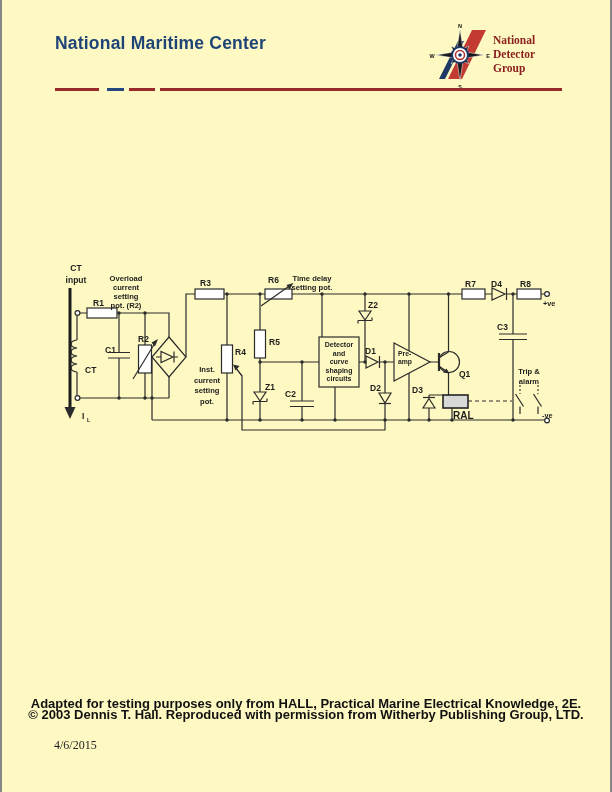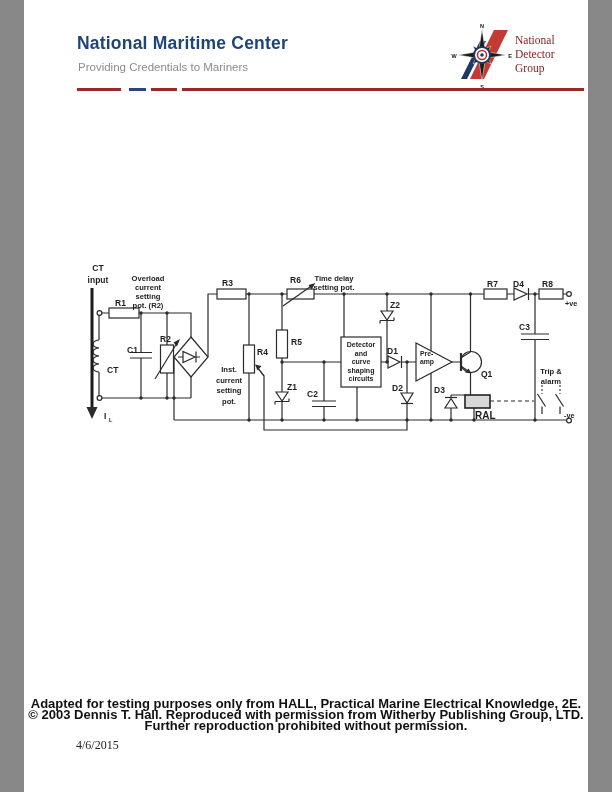--- a/index.html
+++ b/index.html
@@ -1,32 +1,32 @@
 <!DOCTYPE html>
 <html><head>
 <meta charset="utf-8">
 <style>
   html,body{margin:0;padding:0;background:#888;}
   .page{
-    position:relative;width:564px;height:792px;background:#ffffff;margin:0 auto;
+    position:relative;width:608px;height:792px;background:#fef9c3;margin:0 auto;
     font-family:"Liberation Sans",sans-serif;overflow:hidden;
   }
   
   .brand-title{
     position:absolute;left:53px;top:33px;font-size:17.5px;font-weight:bold;
     color:#1f4477;letter-spacing:.2px;
   }
   .brand-subtitle{
     position:absolute;left:54px;top:61px;font-size:11.5px;color:#8c8c8c;
   }
   .logo-wrap{position:absolute;left:424px;top:20px;width:170px;height:72px;}
   .logo-svg{position:absolute;left:0;top:0;}
   .logo-text{
     position:absolute;left:67px;top:13px;font-family:"Liberation Serif",serif;
-    font-size:11.5px;line-height:14px;font-weight:normal;color:#8b2020;
+    font-size:11.5px;line-height:14px;font-weight:bold;color:#8b2020;
   }
   
   .divider-seg{position:absolute;top:88px;height:3px;background:#992a2a;}
   .divider-seg.blue{background:#27457e;}
   
   .doc-number{
     position:absolute;left:0;top:110px;width:100%;text-align:center;
     font-size:14.5px;font-weight:bold;color:#111;letter-spacing:.3px;
   }
   
@@ -54,21 +54,20 @@
     position:absolute;left:52px;top:738px;font-family:"Liberation Serif",serif;
     font-size:12px;color:#222;
   }
 </style>
 </head>
 <body>
 
 <div class="page">
 
   <div class="brand-title">National Maritime Center</div>
-  <div class="brand-subtitle">Providing Credentials to Mariners</div>
 
   <div class="logo-wrap">
     <svg class="logo-svg" width="70" height="72" viewBox="424 20 70 72">
       <path d="M446,79 L470,30 L484,30 L460,79 Z" fill="#c23a32" stroke="none"></path>
       <path d="M437,79 L456,41 L462,41 L443,79 Z" fill="#1f3864" stroke="none"></path>
       <path d="M458,29 L461,49 L467,46 L464,52 L482,55 L464,58 L467,64 L461,61 L458,81 L455,61 L449,64 L452,58 L434,55 L452,52 L449,46 L455,49 Z" fill="#1a1a1a" stroke="#fff" stroke-width="0.5"></path>
       <circle cx="458" cy="55" r="8" fill="#fff" stroke="#1f3864" stroke-width="2"></circle>
       <circle cx="458" cy="55" r="4.5" fill="#fff" stroke="#b03030" stroke-width="1.5"></circle>
       <circle cx="458" cy="55" r="1.8" fill="#1f3864"></circle>
       <text x="458" y="28" font-size="5.5" font-weight="bold" text-anchor="middle" fill="#111">N</text>
@@ -290,18 +289,17 @@
       <text class="termtxt" x="540" y="418">-ve</text>
 
       <text class="ann" x="527" y="374" text-anchor="middle">Trip &amp;</text>
       <text class="ann" x="527" y="383.5" text-anchor="middle">alarm</text>
     </g>
   </svg>
 
   <div class="footer">
     <div>Adapted for testing purposes only from HALL, Practical Marine Electrical Knowledge, 2E.</div>
     <div>© 2003 Dennis T. Hall. Reproduced with permission from Witherby Publishing Group, LTD.</div>
-    <div>Further reproduction prohibited without permission.</div>
   </div>
 
   <div class="date">4/6/2015</div>
 
 </div>
 
 </body></html>

